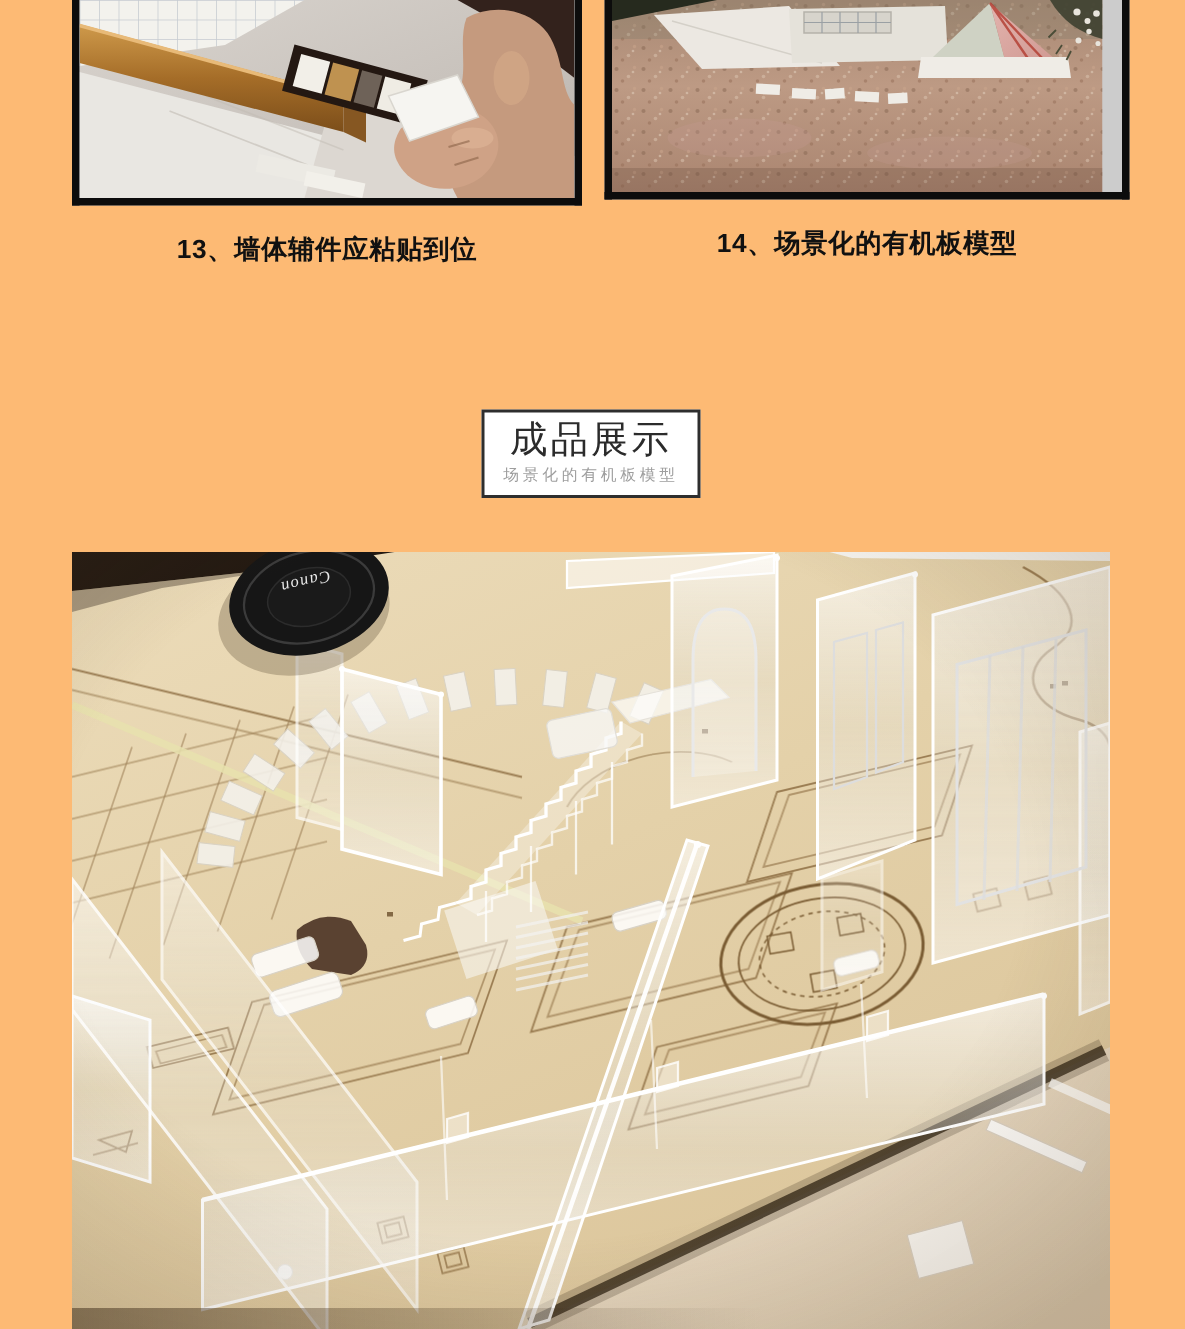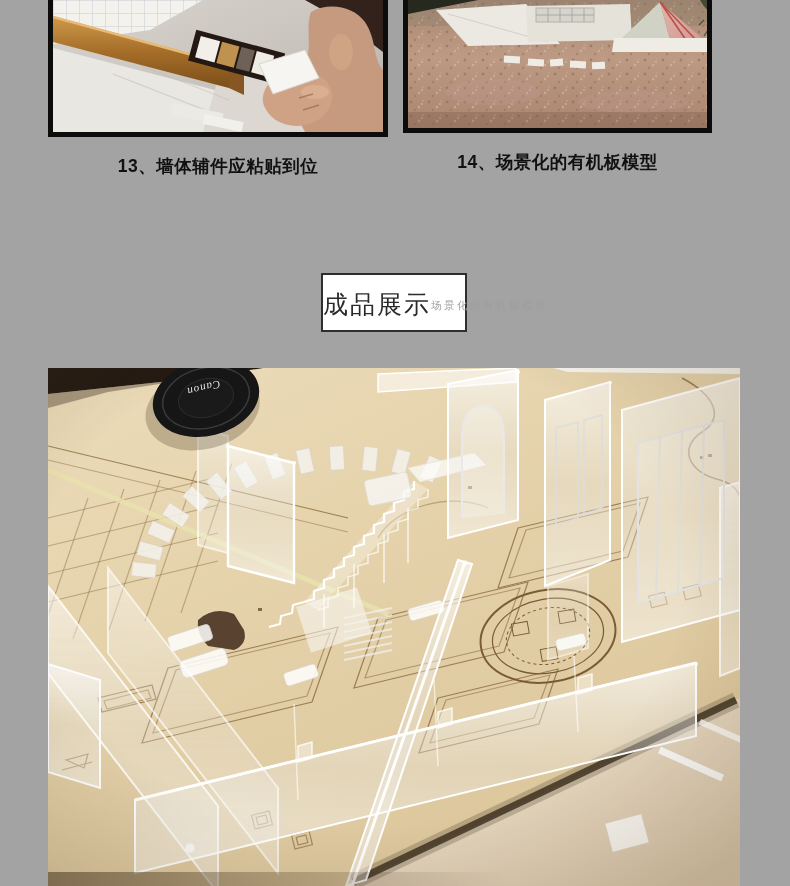--- a/index.html
+++ b/index.html
@@ -1,31 +1,31 @@
 <!DOCTYPE html>
 <html><head>
 <meta charset="utf-8">
 <style>
   * { margin:0; padding:0; box-sizing:border-box; }
   html,body { width:790px; height:886px; background:#ffffff; overflow:hidden;
               font-family:"Liberation Sans","DejaVu Sans",sans-serif; }
-  .canvas { position:relative; width:790px; height:886px; background:#a3a3a3; }
+  .canvas { position:relative; width:790px; height:886px; background:#fdba74; }
 
   .step-figure { position:absolute; top:0; }
   .step-figure.f13 { left:48px;  width:340px; }
-  .step-figure.f14 { left:403px; width:309px; }
+  .step-figure.f14 { left:403px; width:350px; }
   .step-photo { border:5px solid #0c0c0c; border-top:none; background:#ccc; overflow:hidden; }
   .f13 .step-photo { height:137px; }
   .f14 .step-photo { height:133px; }
   .step-photo svg { display:block; }
   .step-caption { margin-top:17px; text-align:center; font-size:17.5px; font-weight:700;
                   color:#111; letter-spacing:0.5px; white-space:nowrap; }
 
   .showcase-box { position:absolute; left:321px; top:273px; width:146px; height:59px;
-                  border:2px solid #2e2e2e; background:#fff; display:flex; 
+                  border:2px solid #2e2e2e; background:#fff; display:flex; flex-direction:column;
                   align-items:center; justify-content:flex-start; padding-top:5px; }
   .showcase-title { font-size:25px; font-weight:500; color:#2b2b2b; letter-spacing:2px;
                     line-height:1.1; white-space:nowrap; }
   .showcase-subtitle { margin-top:2px; font-size:10.5px; color:#9e9e9e; letter-spacing:2.5px;
                        white-space:nowrap; }
 
   .main-photo { position:absolute; left:48px; top:368px; width:692px; height:518px; overflow:hidden; }
   .main-photo svg { display:block; }
 </style>
 </head>

